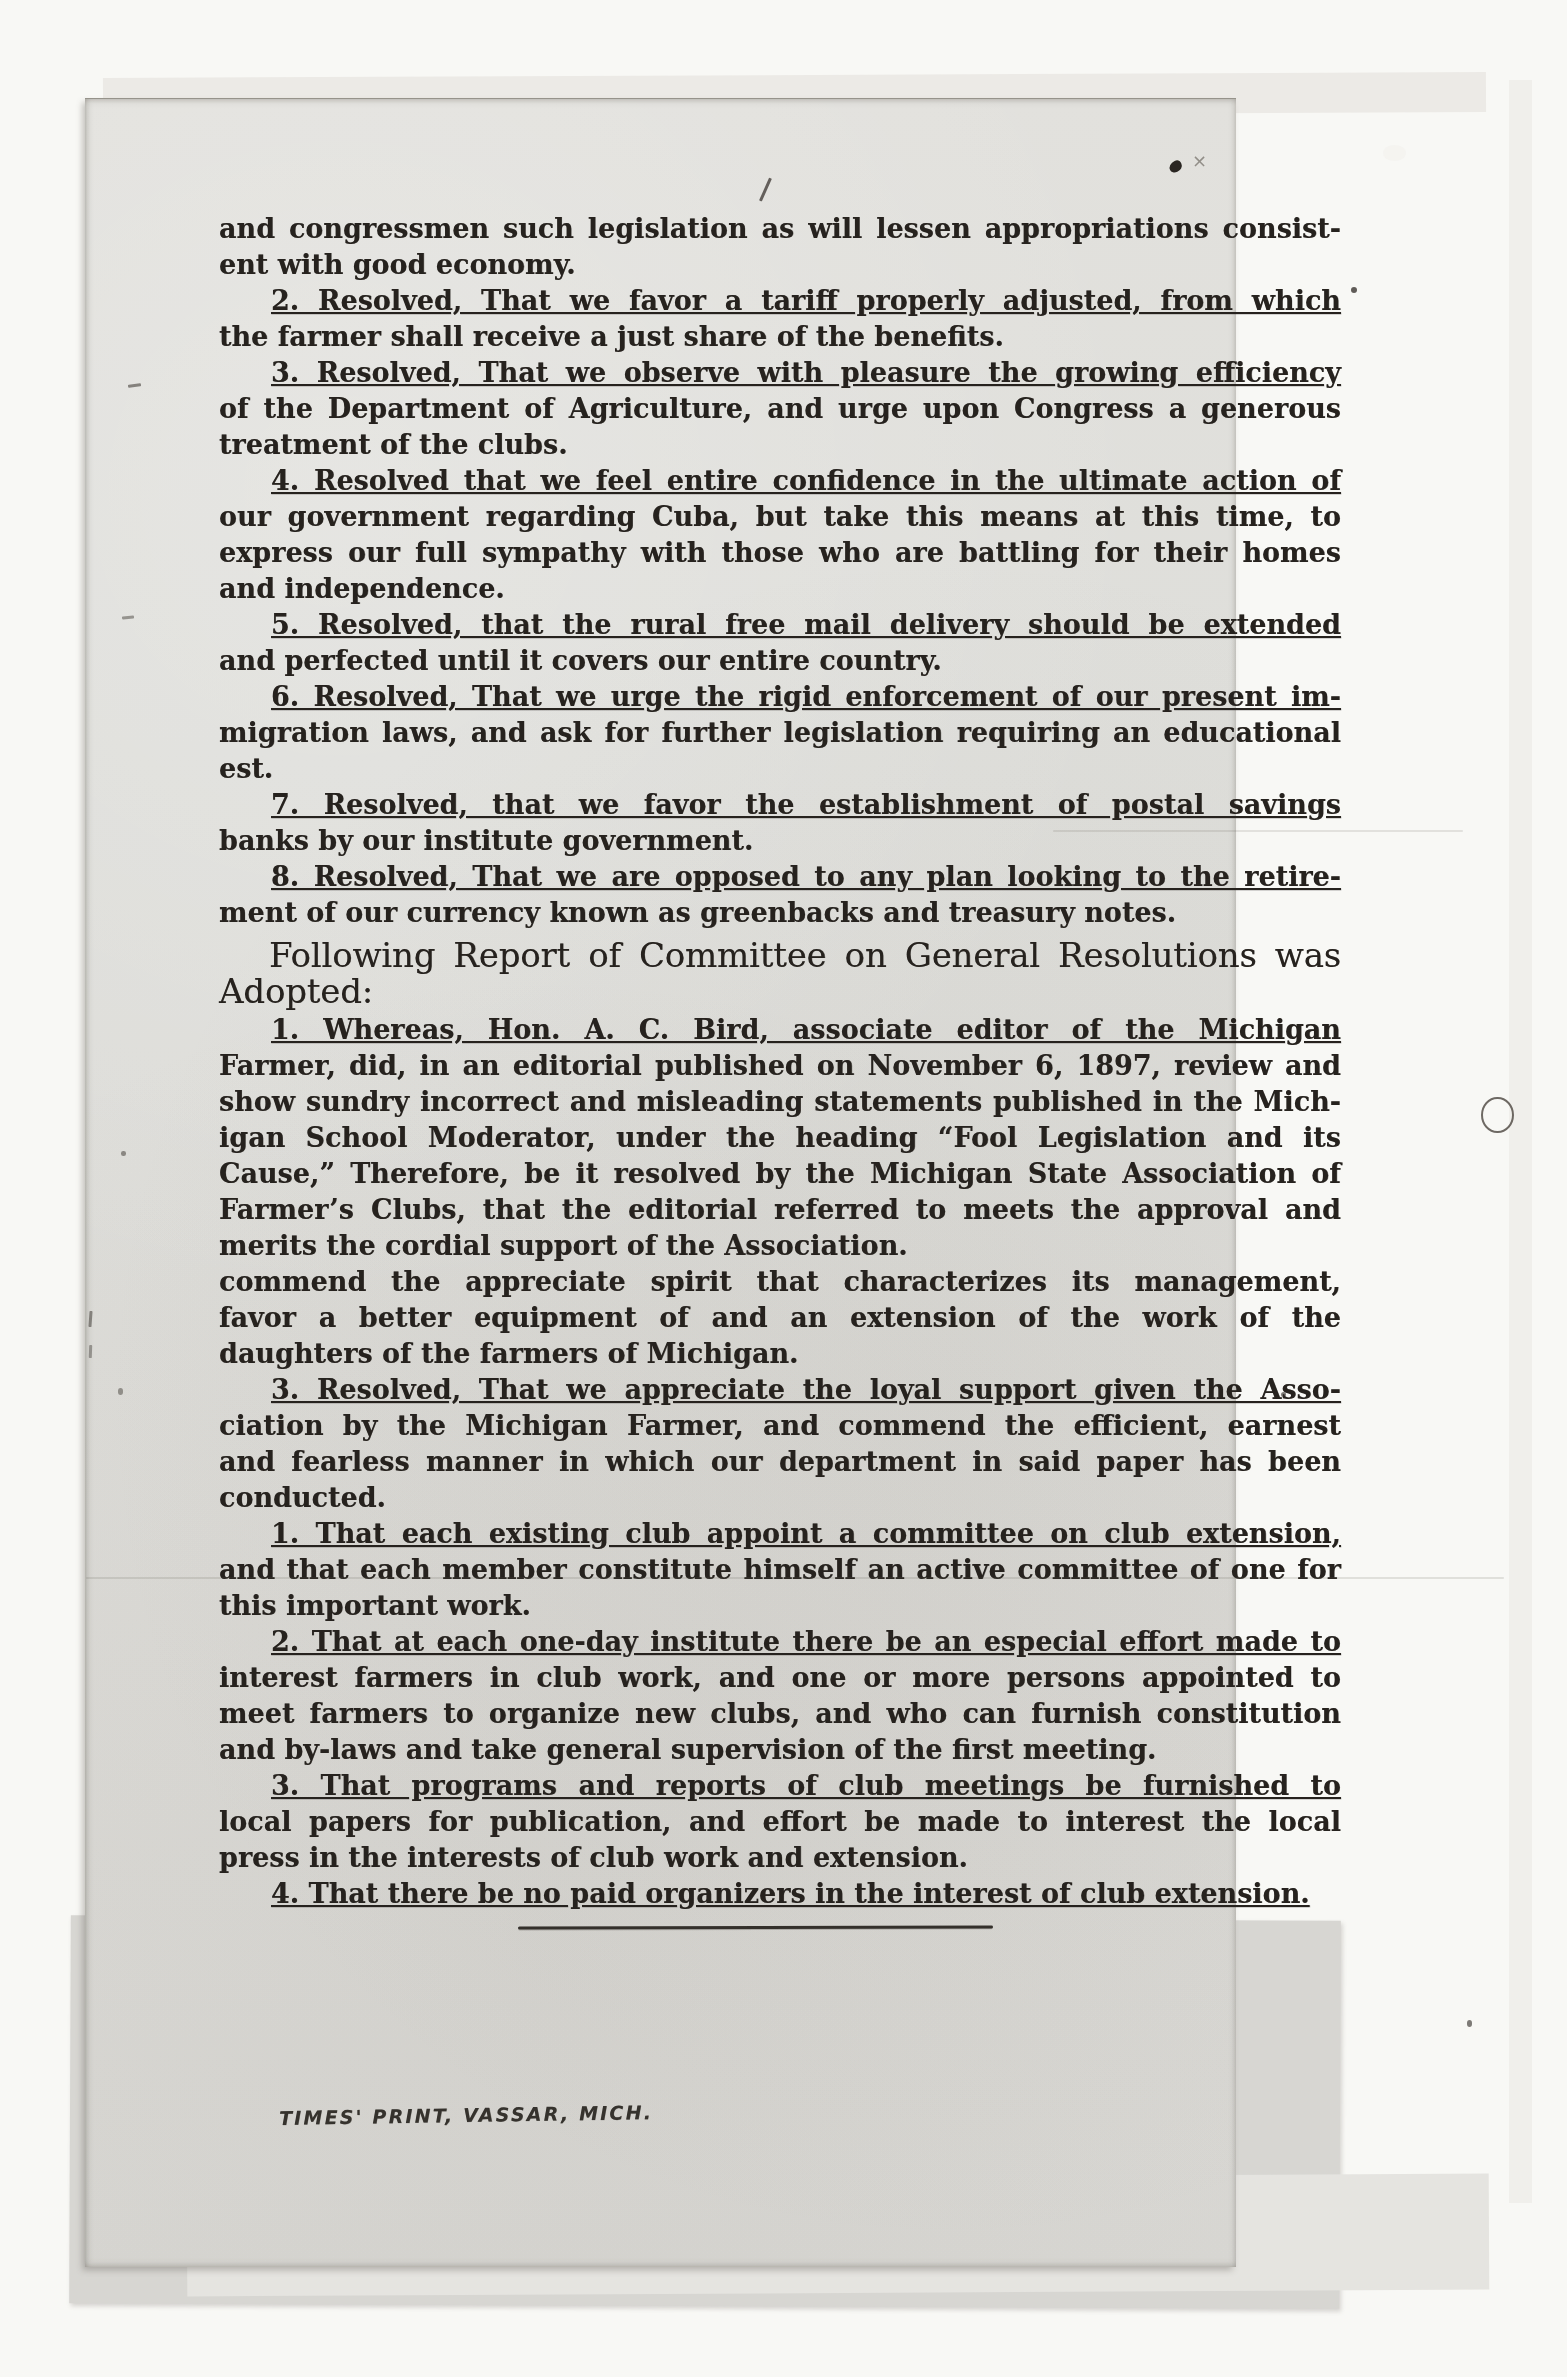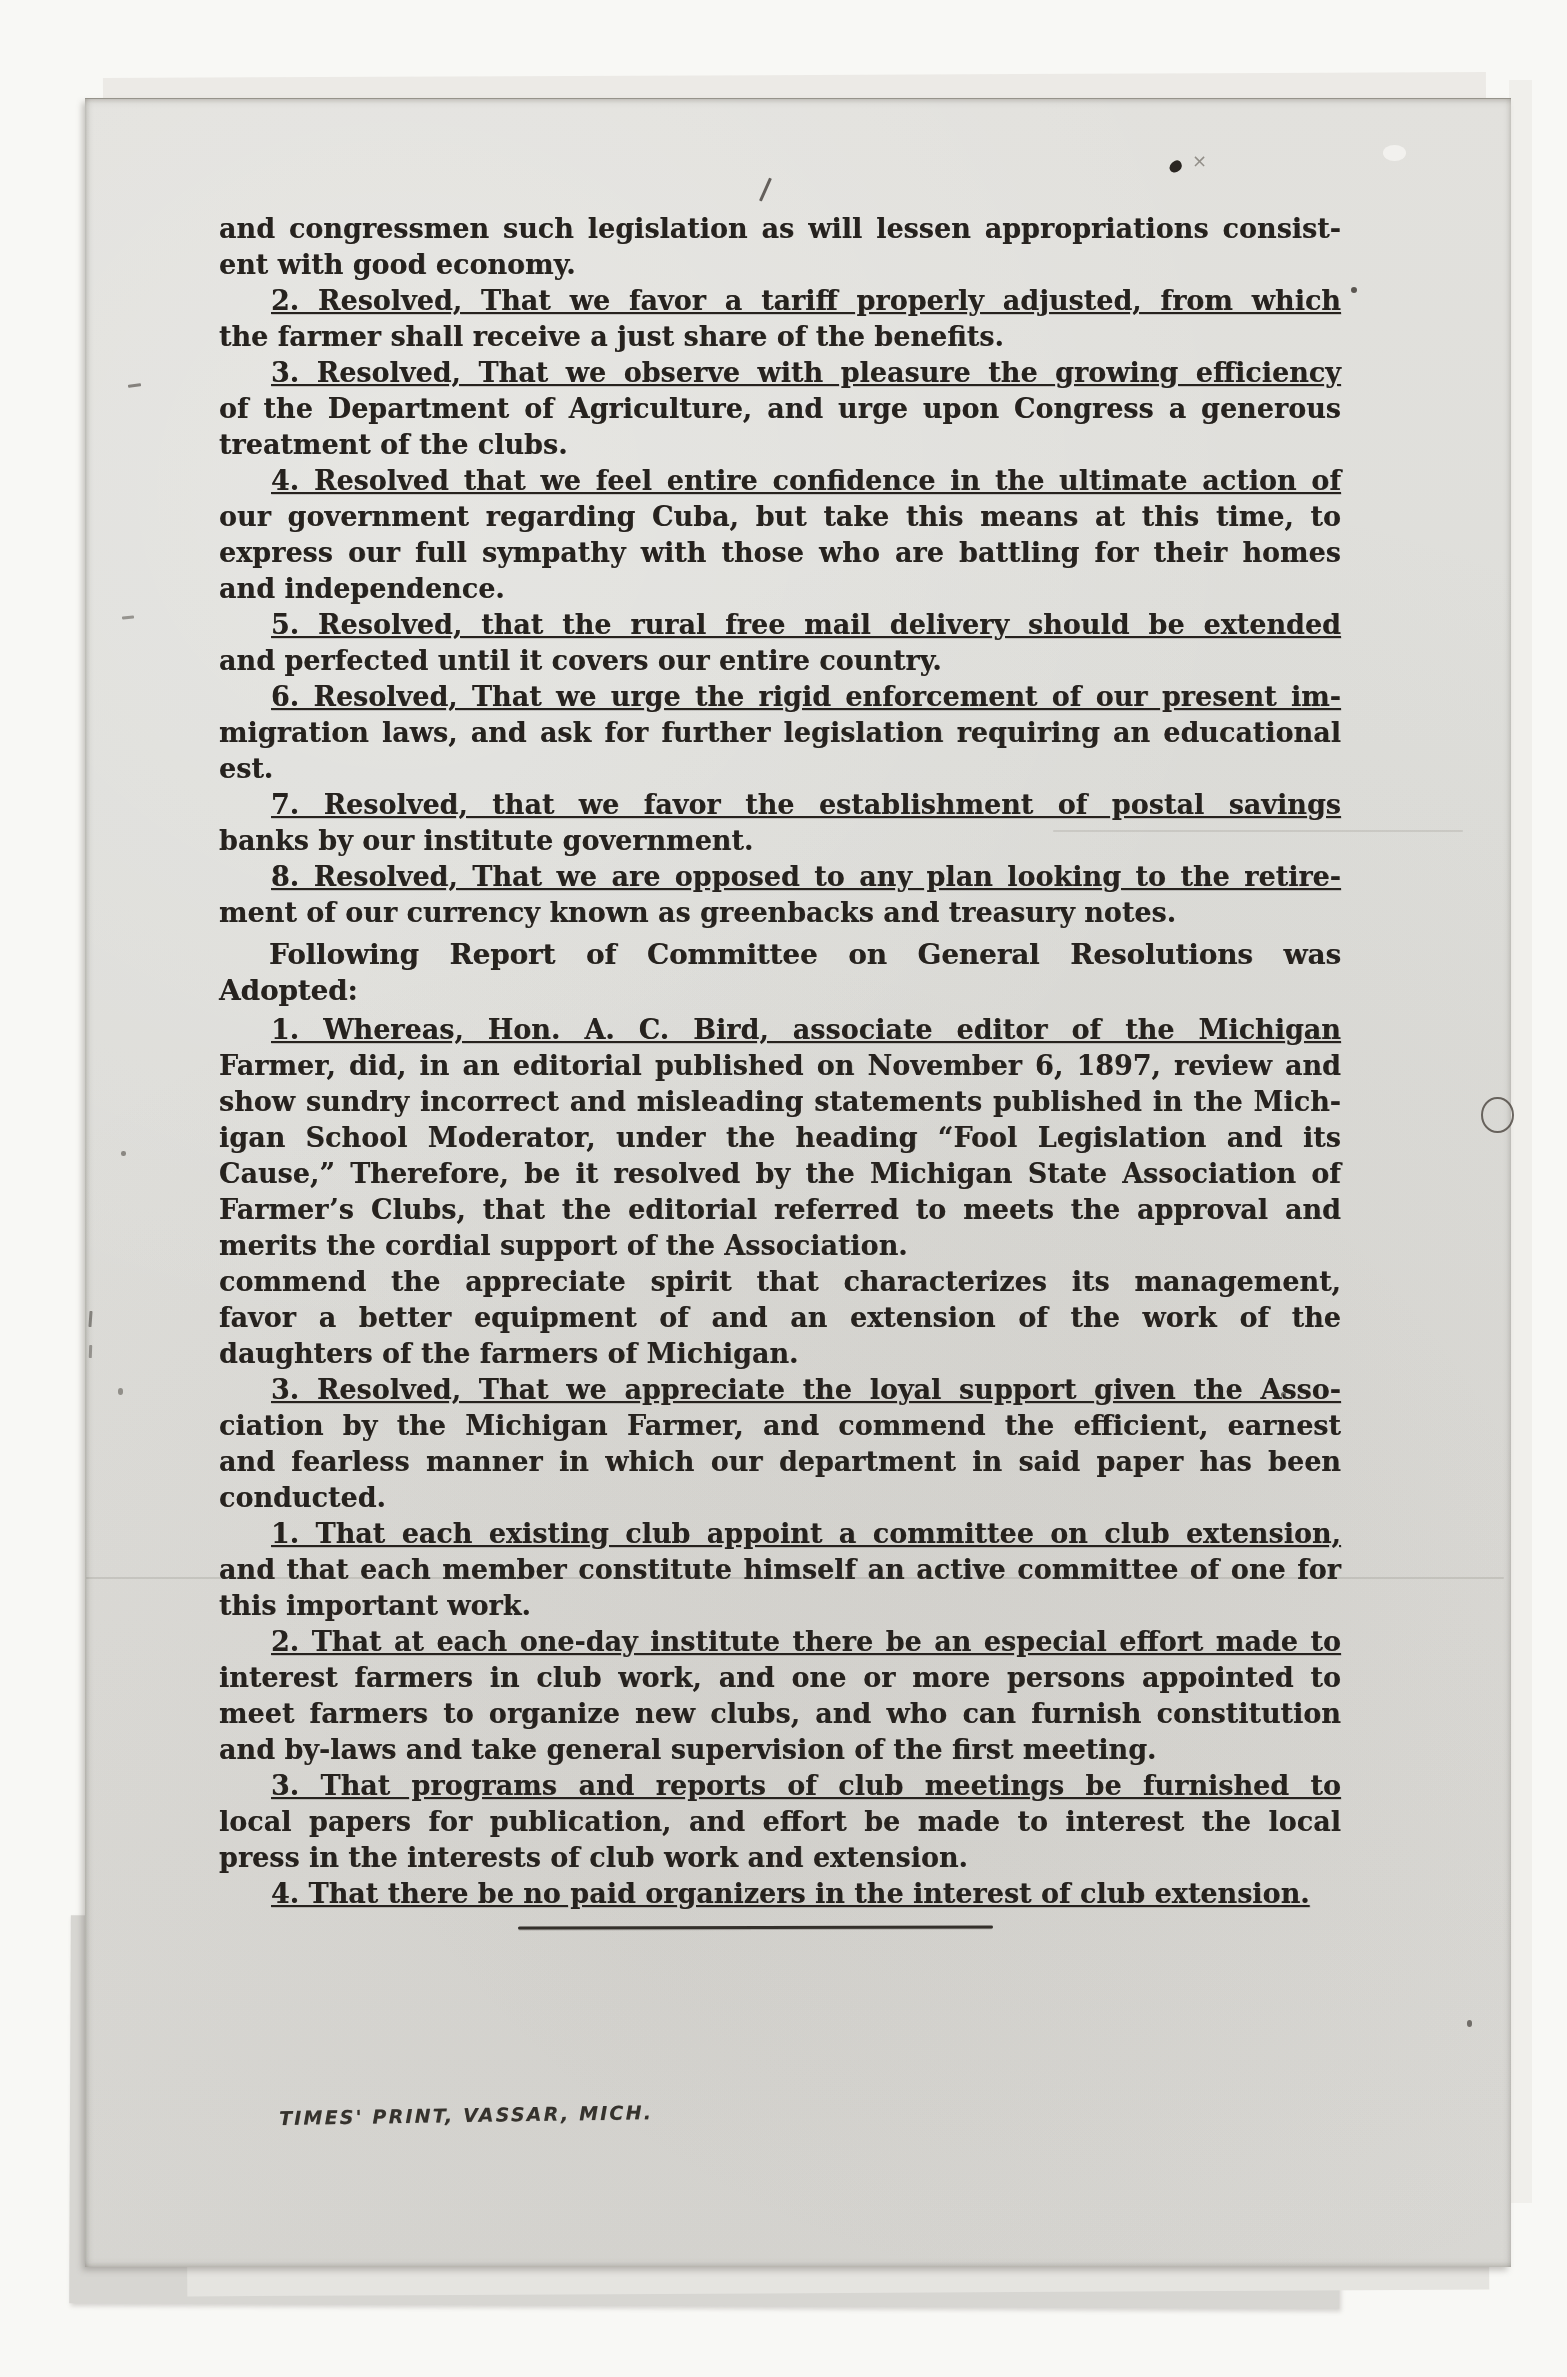--- a/index.html
+++ b/index.html
@@ -22,21 +22,21 @@
   }
   .sheet-behind-bottom2{
     position:absolute;left:187px;top:2177px;width:1302px;height:116px;
     background:#e5e4e0;z-index:1;transform:rotate(-0.3deg);
   }
   .right-strip{
     position:absolute;left:1509px;top:80px;width:23px;height:2123px;
     background:#f0efeb;z-index:1;
   }
   .paper{
-    position:absolute;left:85px;top:98px;width:1426px;height:2168px;
+    position:absolute;left:85px;top:98px;width:1151px;height:2168px;
     z-index:2;
     background:
       radial-gradient(circle at 22% 18%, rgba(255,255,255,0.20), transparent 42%),
       radial-gradient(circle at 75% 60%, rgba(120,114,104,0.07), transparent 55%),
       radial-gradient(circle at 40% 85%, rgba(120,114,104,0.08), transparent 50%),
       linear-gradient(180deg,#e2e1dd 0%, #dededa 30%, #dcdbd7 70%, #d9d8d4 100%);
     border-top:1.8px solid #96938b;
     box-shadow:
       -2.7px 3.6px 6.2px rgba(95,90,82,0.35),
       inset 4.5px 0 7.1px -3.6px rgba(90,85,76,0.35),
@@ -48,21 +48,21 @@
     position:absolute;left:134px;top:112px;width:1122px;
     color:#26221e;
     font-size:27px;font-weight:bold;line-height:36px;
     text-shadow:0.3px 0.4px 0.6px rgba(40,35,30,0.45);
   }
   .para{margin:0;}
   .para.heading{margin-top:6.2px;margin-bottom:2.7px;}
   .line{text-align:justify;text-align-last:justify;}
   .line.last{text-align-last:left;}
   .line.indent{text-indent:52px;text-decoration:underline;}
-  .para.heading .line{font-weight:bold;font-size:28px;text-indent:50px;letter-spacing:-0.2px;}
+  .para.heading .line{font-weight:normal;font-size:34px;text-indent:50px;letter-spacing:-0.2px;}
   .divider{
     margin-top:14.3px;margin-left:299px;width:475px;height:2.7px;
     background:#34302b;border-radius:1.8px;transform:rotate(-0.15deg);
     box-shadow:0 0.9px 0 rgba(52,48,43,0.25);
   }
   .imprint{
     position:absolute;left:194px;top:2005px;
     font-family:"DejaVu Sans", sans-serif;
     font-size:19px;font-weight:bold;font-style:italic;
     letter-spacing:2.2px;color:#35322d;

